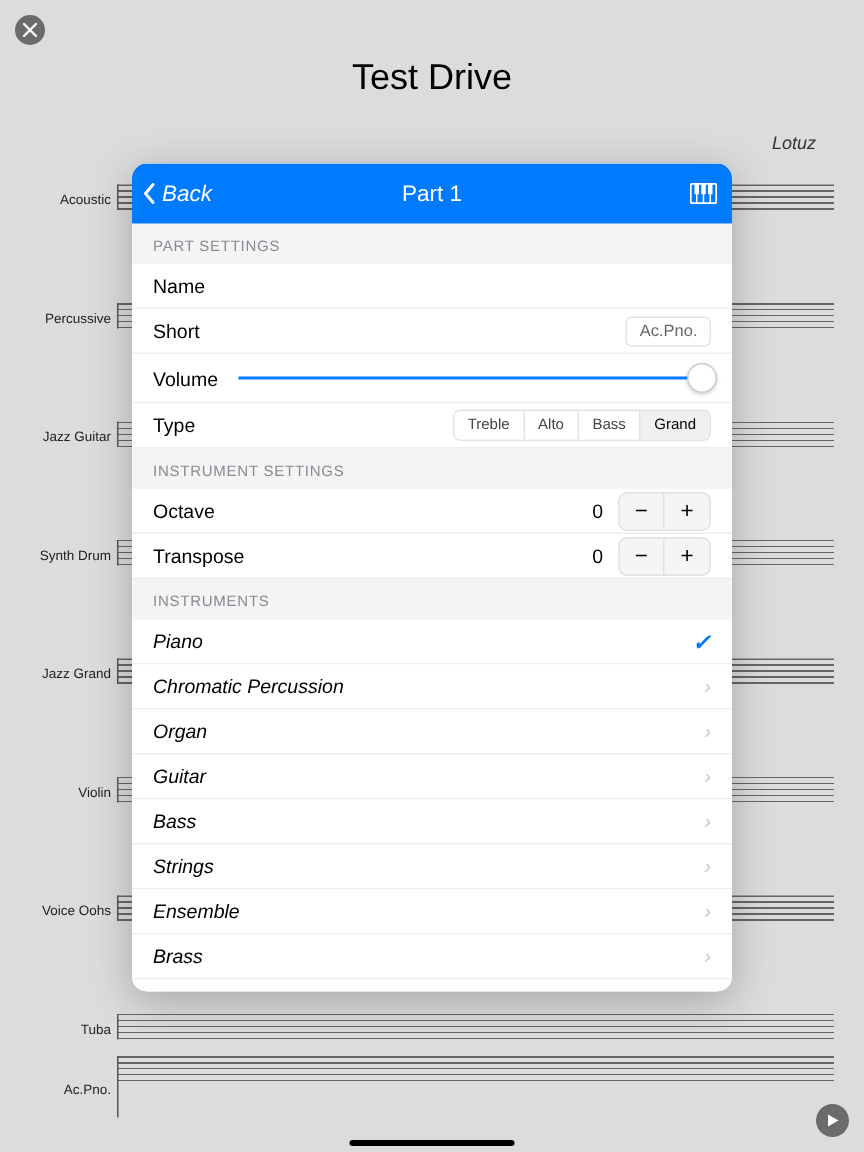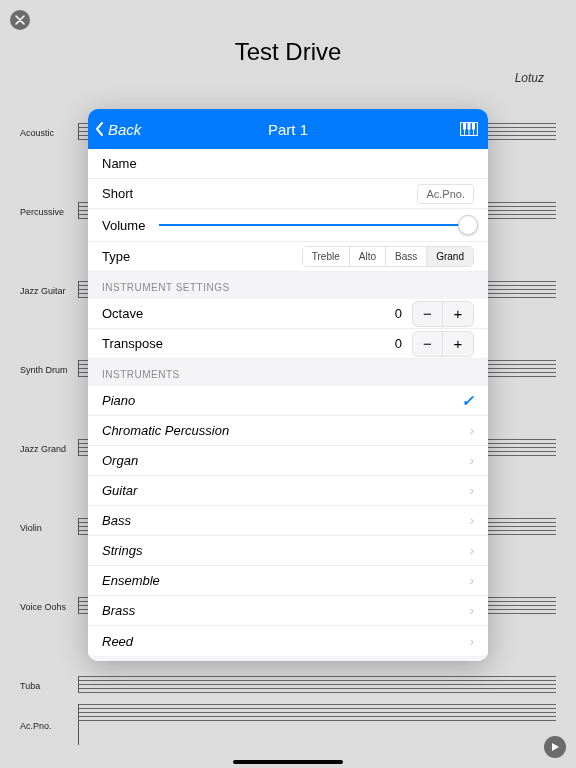--- a/index.html
+++ b/index.html
@@ -7,24 +7,24 @@
   body { background: #dcdcdc; position: relative; }
 
   
   .sheet {
     position: absolute; inset: 0;
     background: #dcdcdc;
     display: flex; flex-direction: column; align-items: center;
     padding-top: 30px;
   }
   .song-title { font-size: 24px; font-weight: 400; color: #000; margin-top: 8px; }
-  .composer { position: absolute; right: 32px; top: 71px; font-size: 12px; font-style: italic; color: #333; }
+  .composer { position: absolute; right: 32px; top: 88px; font-size: 12px; font-style: italic; color: #333; }
   .tracks { position: absolute; left: 20px; top: 110px; right: 20px; bottom: 60px; display: flex; flex-direction: column; justify-content: space-between; }
   .track-row { display: flex; align-items: center; height: 45px; }
-  .track-name { width: 58px; text-align: left; font-size: 9px; color: #222; padding-right: 4px; }
+  .track-name { width: 58px; text-align: right; font-size: 9px; color: #222; padding-right: 4px; }
   .staff {
     flex: 1; height: 36px;
     background-image: repeating-linear-gradient(to bottom, #666 0, #666 1px, transparent 1px, transparent 4px);
     background-size: 100% 17px;
     background-repeat: no-repeat;
     background-position: 0 8px;
     position: relative;
   }
   .staff::before { content:""; position:absolute; left:0; top:8px; bottom:11px; width:1px; background:#555;}
   .bottom-system { position:absolute; left:20px; right:20px; bottom:20px; }
@@ -171,20 +171,21 @@
         <line x1="13.5" y1="0.5" x2="13.5" y2="13.5" stroke-width="1"></line>
         <rect x="3" y="0.5" width="3" height="7" fill="#fff" stroke="none"></rect>
         <rect x="7.5" y="0.5" width="3" height="7" fill="#fff" stroke="none"></rect>
         <rect x="12" y="0.5" width="3" height="7" fill="#fff" stroke="none"></rect>
       </svg>
     </div>
   </div>
 
   <div class="panel-body">
 
+    <div class="section-title">PART SETTINGS</div>
 
     <div class="row">
       <span class="label">Name</span>
       <span class="spacer"></span>
     </div>
     <div class="row">
       <span class="label">Short</span>
       <span class="spacer"></span>
       <span class="value-box">Ac.Pno.</span>
     </div>

